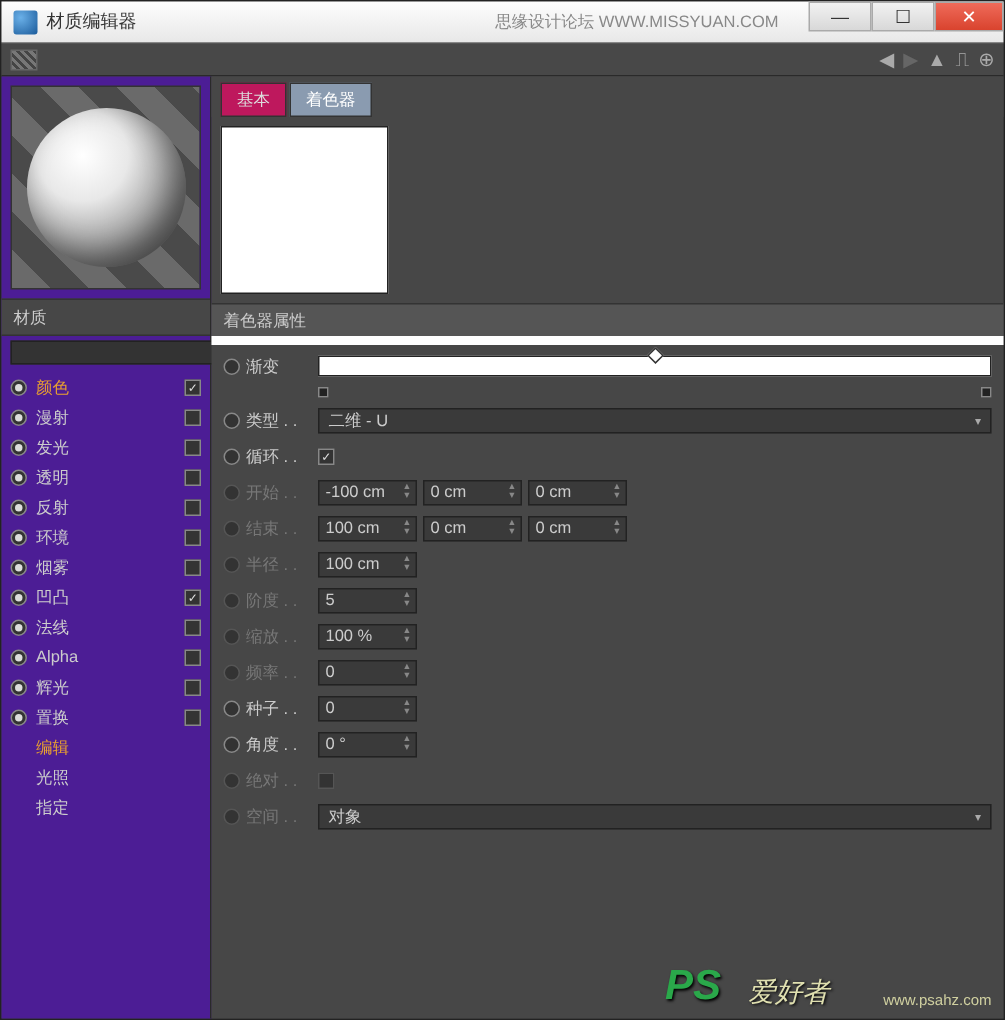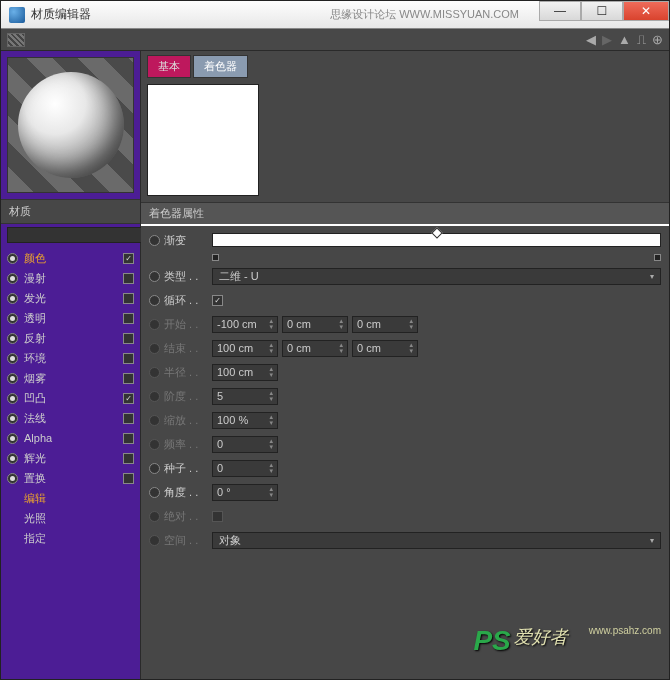--- a/index.html
+++ b/index.html
@@ -30,39 +30,39 @@
 .ch .radio{width:11px;height:11px;border:1px solid #888;border-radius:50%;background:#333}
 .ch .radio.on::after{content:"";display:block;width:5px;height:5px;background:#ddd;border-radius:50%;margin:2px}
 .ch .lbl{flex:1}
 .ch .lbl.hot{color:#e8a030}
 .ch .chk{width:11px;height:11px;border:1px solid #888;background:#333;display:flex;align-items:center;justify-content:center;font-size:8px;color:#ddd}
 .right{flex:1;display:flex;flex-direction:column;background:#474747}
 .tabs{display:flex;padding:4px 6px 0 6px;gap:2px;background:#474747}
 .tab{padding:3px 10px;background:#be185d;border:1px solid #333;color:#ddd;cursor:pointer}
 .tab.active{background:#8a9bb0;color:#fff}
 .shaderprev{margin:6px;width:112px;height:112px;background:#fff;border:1px solid #222}
-.section-hdr{background:#555;padding:3px 8px;border-top:1px solid #333;border-bottom:2px solid #ffffff}
+.section-hdr{background:#555;padding:3px 8px;border-top:1px solid #333;border-bottom:6px solid #ffffff}
 .props{padding:4px 8px;display:flex;flex-direction:column;gap:4px}
 .row{display:flex;align-items:center;height:20px;gap:4px}
 .row .r-radio{width:11px;height:11px;border:1px solid #888;border-radius:50%;background:#333;flex-shrink:0}
 .row.dim .r-radio{border-color:#555}
 .row .r-lbl{width:44px;color:#ccc}
 .row.dim .r-lbl{color:#777}
 .row.dim input,.row.dim .sel{color:#777;background:#3a3a3a}
 .gradbar{flex:1;height:14px;background:#fff;border:1px solid #222;position:relative}
 .gradbar .knot{position:absolute;width:8px;height:8px;background:#fff;border:1px solid #333;transform:rotate(45deg)}
 .gradbar .knot.k1{left:50%;top:-5px;margin-left:-4px}
 .gradstops{position:relative;height:8px;margin-left:63px;margin-right:0}
 .gradstops .stop{position:absolute;width:7px;height:7px;background:#222;border:1px solid #888;top:0}
 .sel{flex:1;height:17px;background:#3a3a3a;border:1px solid #222;padding:0 6px;display:flex;align-items:center;justify-content:space-between}
 .sel .tri{font-size:8px;color:#aaa}
 .spin{width:66px;height:17px;background:#3a3a3a;border:1px solid #222;display:flex;align-items:center;padding:0 4px;justify-content:space-between}
 .spin .ud{font-size:7px;color:#888;line-height:6px}
 .chk2{width:11px;height:11px;border:1px solid #888;background:#333;display:flex;align-items:center;justify-content:center;font-size:8px;color:#ddd}
-.wm-bottom{position:absolute;right:8px;bottom:22px;display:flex;align-items:flex-start;gap:3px;pointer-events:none}
+.wm-bottom{position:absolute;right:8px;bottom:6px;display:flex;align-items:flex-end;gap:18px;pointer-events:none}
 .wm-bottom .ps{font-size:28px;font-weight:bold;color:#2aa84a;font-style:italic;text-shadow:1px 1px 2px #000}
 .wm-bottom .txt{font-size:18px;color:#e0e0b0;font-style:italic;text-shadow:1px 1px 2px #000}
 .wm-bottom .url{font-size:10px;color:#d0d0a0;margin-left:18px}
 </style>
 </head>
 <body>
 
 <div class="window">
   <div class="titlebar">
     <div class="appicon"></div>

